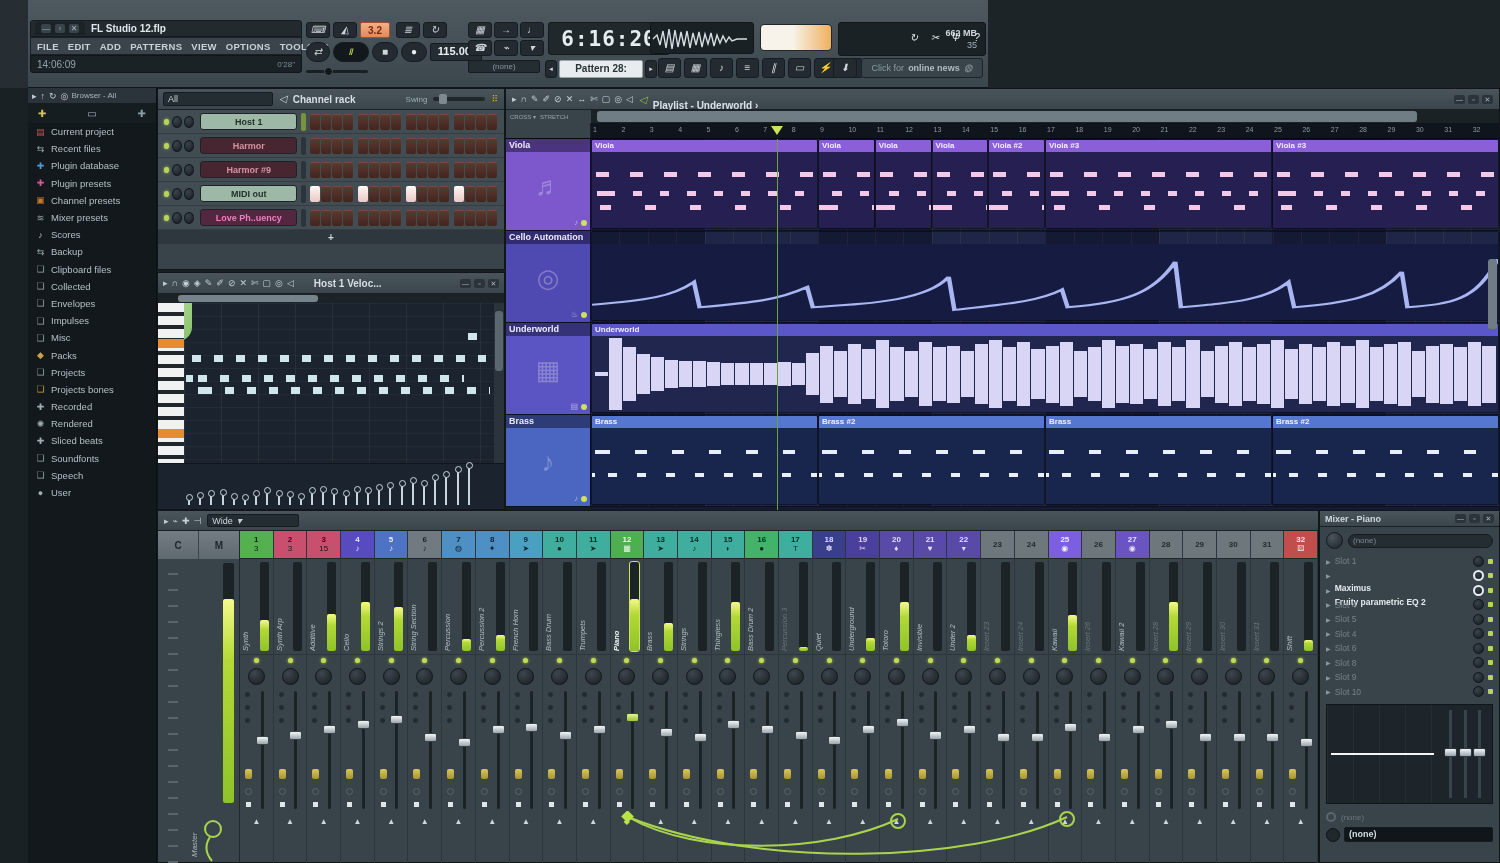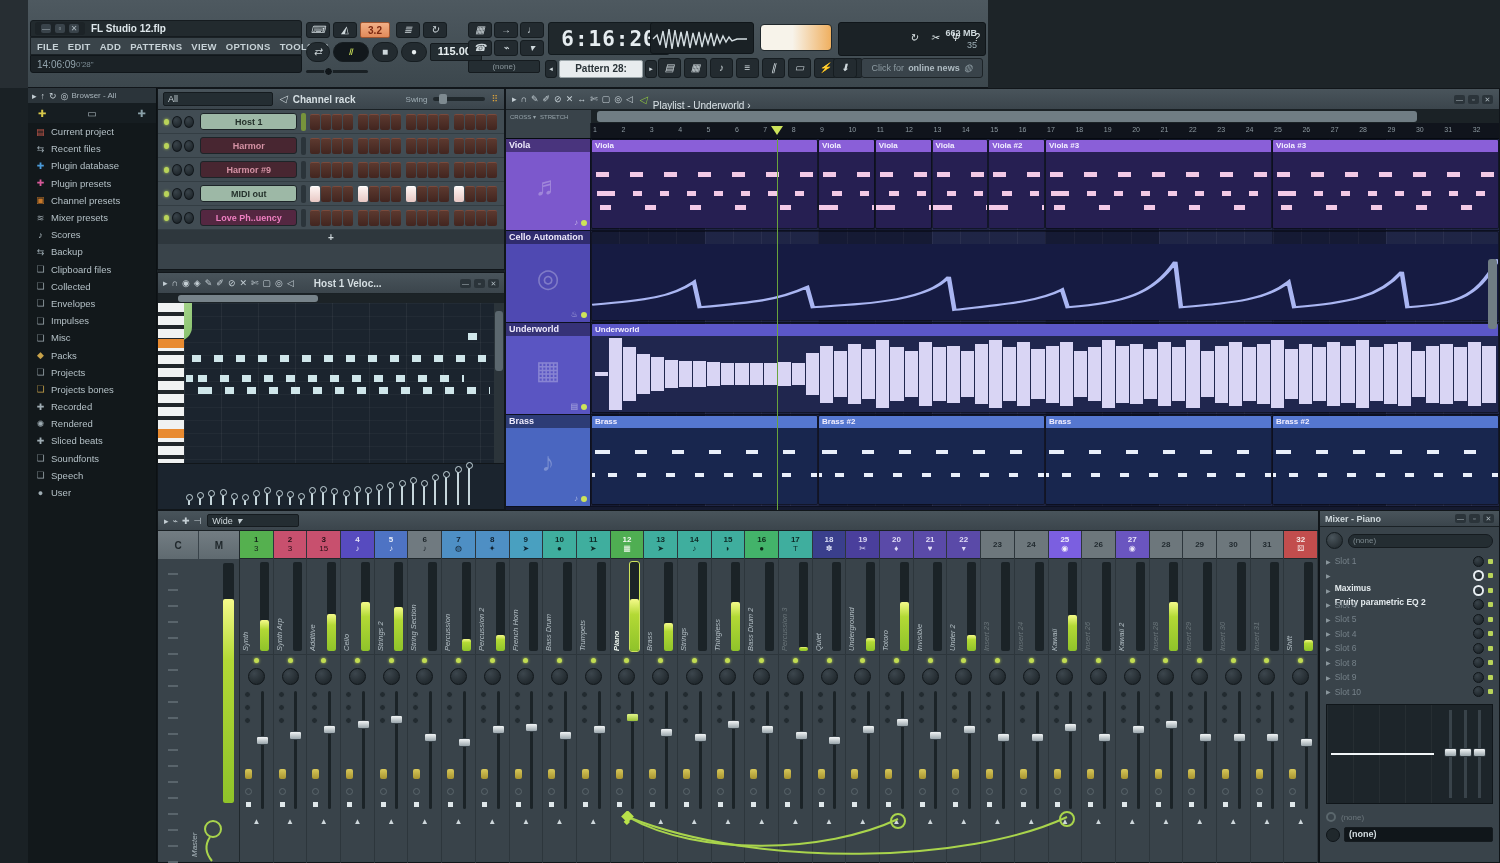--- a/index.html
+++ b/index.html
@@ -15,21 +15,21 @@
   #toolbar .darkright{position:absolute;left:988px;top:0;width:512px;height:88px;background:#1d2428;}
   #toolbar .darkleft{position:absolute;left:0;top:0;width:28px;height:88px;background:#272e33;}
   .tblock{position:absolute;}
   #titleblock{left:30px;top:20px;width:272px;height:62px;}
   .winbtns{display:inline-flex;gap:4px;background:#1c2327;border-radius:3px;padding:2px 6px;margin-right:6px;}
   .winbtns span{width:10px;height:9px;font-size:8px;line-height:9px;text-align:center;color:#aab6bc;background:#39434a;border-radius:2px;}
   #titleblock .trow1{display:flex;align-items:center;height:17px;background:#222a2e;border:1px solid #151b1f;border-radius:3px 3px 0 0;padding:1px 4px;}
   #apptitle{font-weight:bold;color:#dfe8ec;font-size:10px;}
   #menubar{display:flex;gap:9px;align-items:center;height:18px;background:#3a444a;border:1px solid #1a2125;padding:0 6px;}
   #menubar span{font-weight:bold;font-size:9.5px;color:#c7d2d7;letter-spacing:.3px;}
-  #timebar{display:flex;align-items:center;height:16px;background:#1b2226;border:1px solid #10161a;border-radius:0 0 3px 3px;padding:8px 6px;color:#93a4ad;}
+  #timebar{display:flex;justify-content:space-between;align-items:center;height:16px;background:#1b2226;border:1px solid #10161a;border-radius:0 0 3px 3px;padding:8px 6px;color:#93a4ad;}
   #songlength{font-size:8px;color:#7b8b93;}
 
   #transport{left:306px;top:22px;width:156px;height:58px;}
   .trow{display:flex;gap:3px;align-items:center;margin-bottom:4px;}
   .tico{width:24px;height:16px;font-size:9px;}
   #posdisp{width:30px;height:16px;background:linear-gradient(#f2b087,#e08a5a);color:#7c2810;font-weight:bold;text-align:center;border-radius:2px;border:1px solid #9c5430;font-size:10px;line-height:15px;}
   #playbtn{width:36px;height:20px;border-radius:10px;background:#12181c;}
   #playbtn .glyph{color:#cde35a;font-size:9px;letter-spacing:1px;}
   #stopbtn,#recbtn{width:26px;height:20px;border-radius:10px;}
   #recbtn .glyph{color:#e8eef0;}
@@ -109,21 +109,21 @@
   .noterow{position:absolute;height:7px;background-image:repeating-linear-gradient(90deg,#cfe6ea 0 9px,transparent 9px 22px);background-repeat:repeat-x;}
   #pscroll{width:10px;background:#2b343a;position:relative;}
   #pscroll i{position:absolute;top:8px;height:60px;left:1px;right:1px;background:#5b676e;border-radius:3px;}
   #pvel{height:46px;border-top:1px solid #11161a;background:#1b242e;display:flex;align-items:flex-end;gap:9.2px;padding:2px 8px 4px 30px;}
   #pvel span{position:relative;width:2px;background:#c6d6dc;}
   #pvel span::after{content:"";position:absolute;top:-6px;left:-2px;width:5px;height:5px;border:1px solid #c6d6dc;border-radius:50%;background:#1b242e;}
 
   
   #playlist{left:505px;top:88px;width:995px;height:422px;background:#2e373d;border:1px solid #11161a;}
   #plhead{height:21px;display:flex;align-items:center;gap:6px;background:linear-gradient(#49545b,#3b454c);border-bottom:1px solid #1a2125;padding:0 6px;}
-  #pltitle{font-weight:normal;color:#d9e2e6;margin-top:12px;}
+  #pltitle{font-weight:bold;color:#d9e2e6;margin-top:12px;}
   #plgreen{color:#8ec63f;font-size:10px;}
   #plnav{height:13px;display:flex;}
   #plcorner{width:85px;background:#39434a;display:flex;align-items:center;gap:4px;padding:0 4px;font-size:6px;color:#97a4ab;}
   #plhscroll{flex:1;background:#1b2226;position:relative;}
   #plhscroll i{position:absolute;left:6px;top:1px;bottom:1px;width:820px;background:#707d84;border-radius:3px;}
   #plruler{height:16px;display:flex;background:#10141c;border-bottom:1px solid #060a10;position:relative;}
   #plruler .rspacer{width:85px;background:#39434a;border-right:1px solid #1a2125;}
   #rulernums{flex:1;display:flex;position:relative;}
   #rulernums span{flex:1;font-size:7px;color:#8d99a0;text-align:left;padding:3px 0 0 2px;}
   #playheadtri{position:absolute;top:3px;width:0;height:0;border-left:6px solid transparent;border-right:6px solid transparent;border-top:9px solid #cde35a;}

